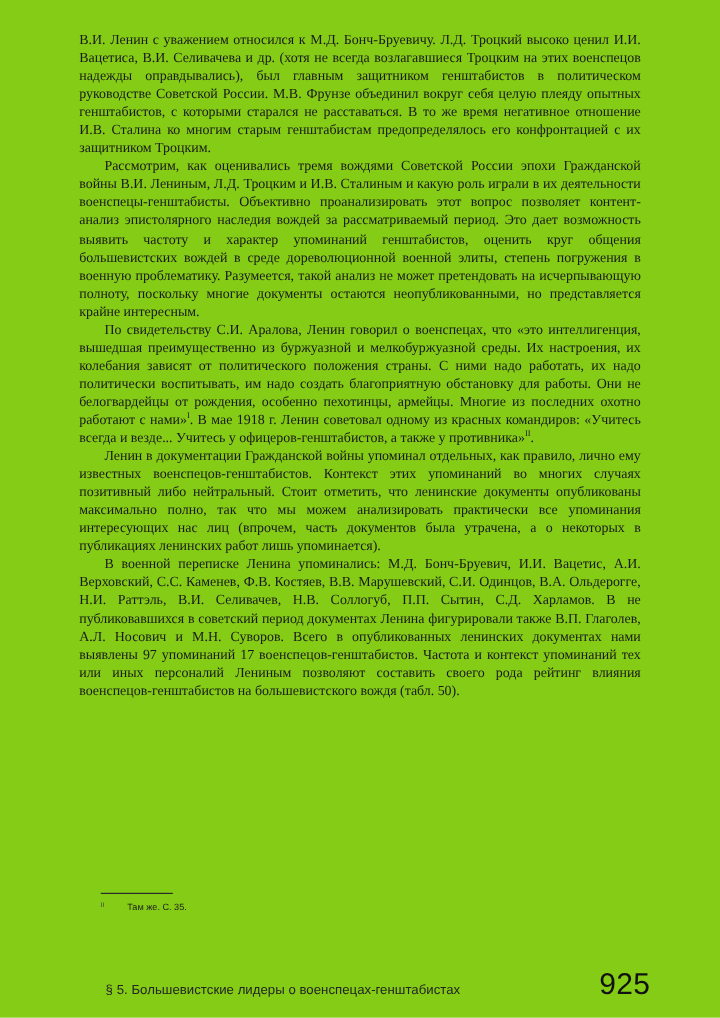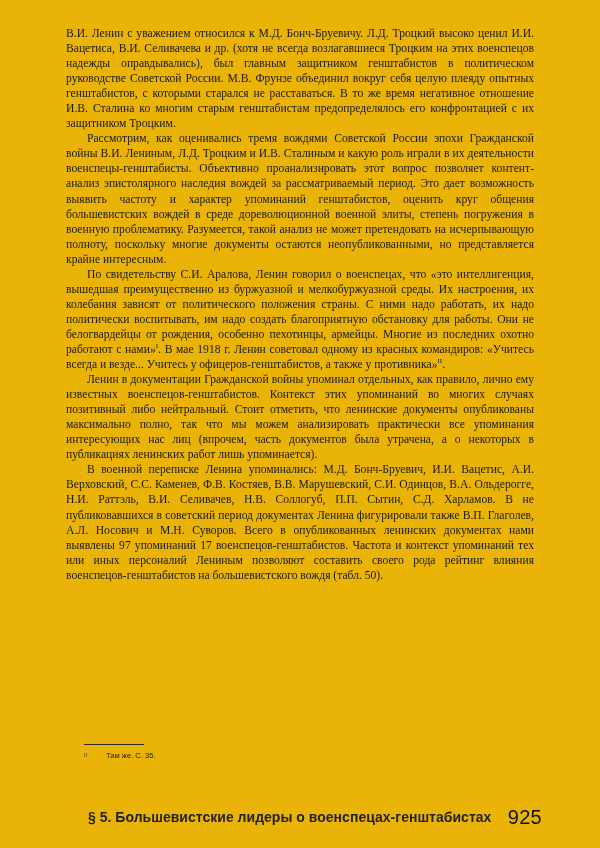--- a/index.html
+++ b/index.html
@@ -14,21 +14,21 @@
     font-family: "Liberation Serif", "DejaVu Serif", serif;
     color: #191919;
     position: relative;
     overflow: hidden;
   }
   .page {
     position: absolute;
     inset: 0;
     width: 600px;
     height: 848px;
-    background: #eab308;
+    background: #84cc16;
   }
   .content {
     position: absolute;
     left: 66px;
     top: 26px;
     width: 468px;
   }
   .body-text p {
     margin: 0;
     font-size: 11.6px;
@@ -86,29 +86,28 @@
     position: absolute;
     left: 88px;
     right: 58px;
     top: 806px;
     display: flex;
     align-items: flex-end;
     justify-content: space-between;
   }
   .running-title {
     font-family: "Liberation Sans", "DejaVu Sans", sans-serif;
-    font-size: 14px;
+    font-size: 11px;
     color: #232323;
     letter-spacing: 0.02px;
     padding-bottom: 4px;
-    font-weight: bold;
   }
   .folio {
     font-family: "Liberation Sans", "DejaVu Sans", sans-serif;
-    font-size: 20px;
+    font-size: 25px;
     color: #121212;
     letter-spacing: 0.3px;
   }
 </style>
 </head>
 <body>
 
 <div class="page">
 
   <div class="content">

